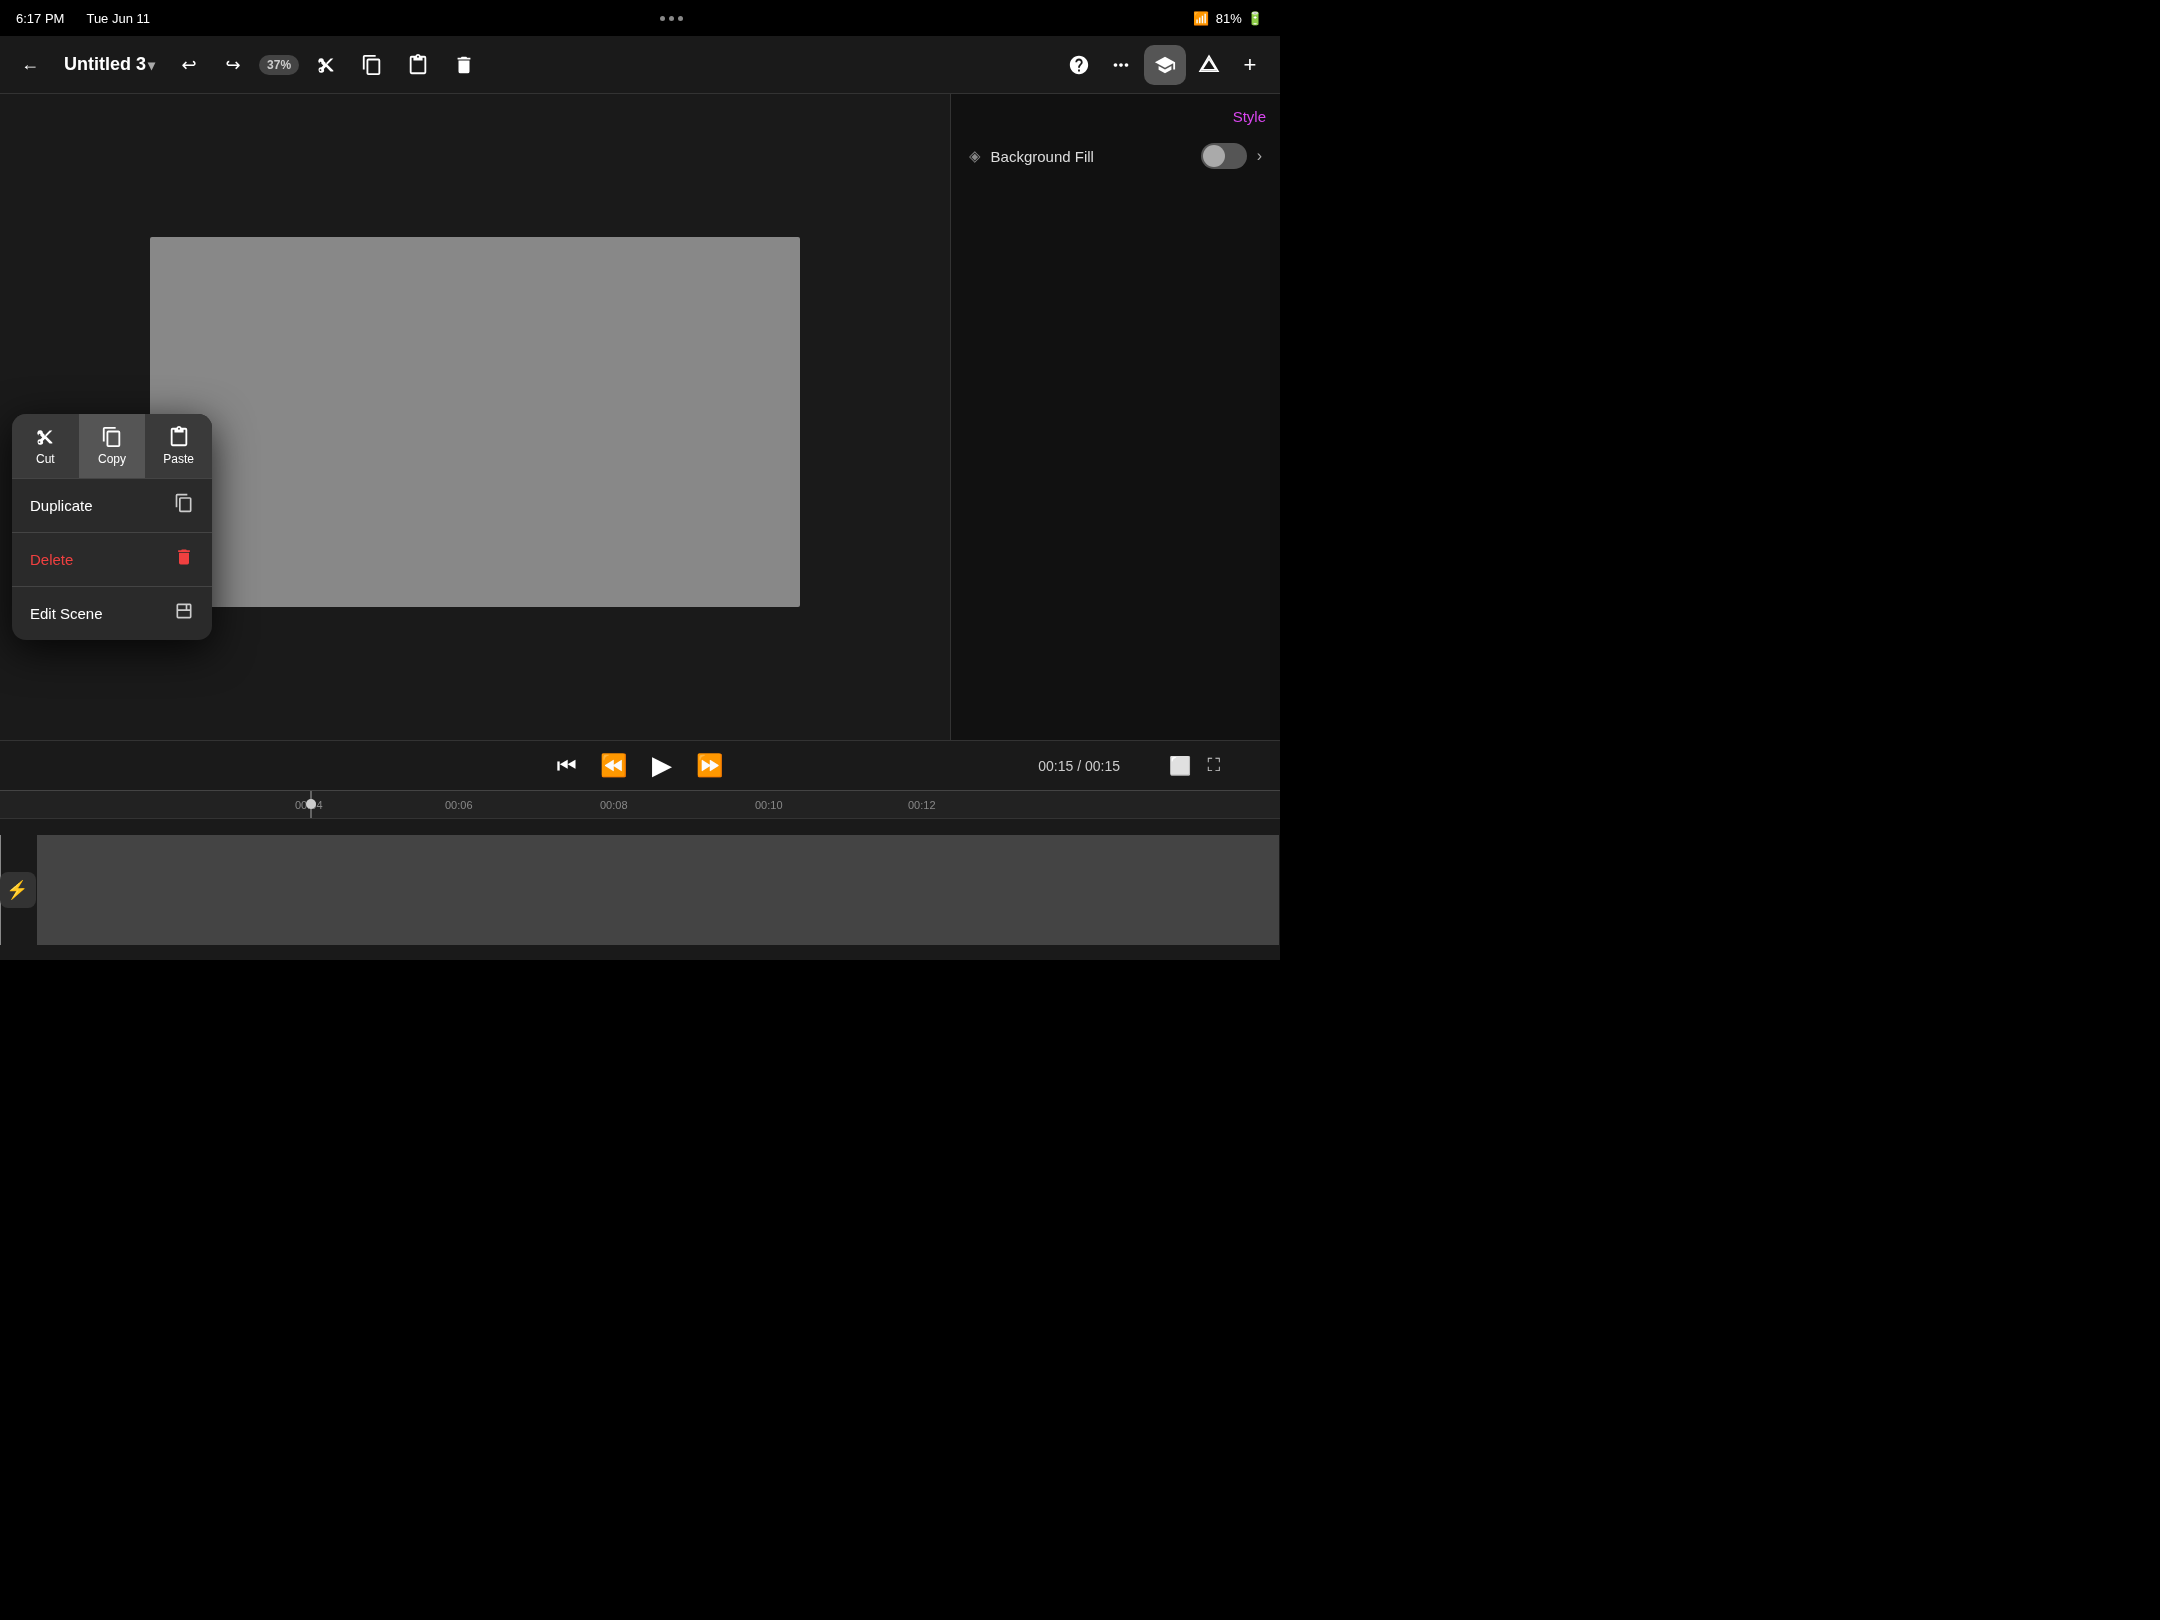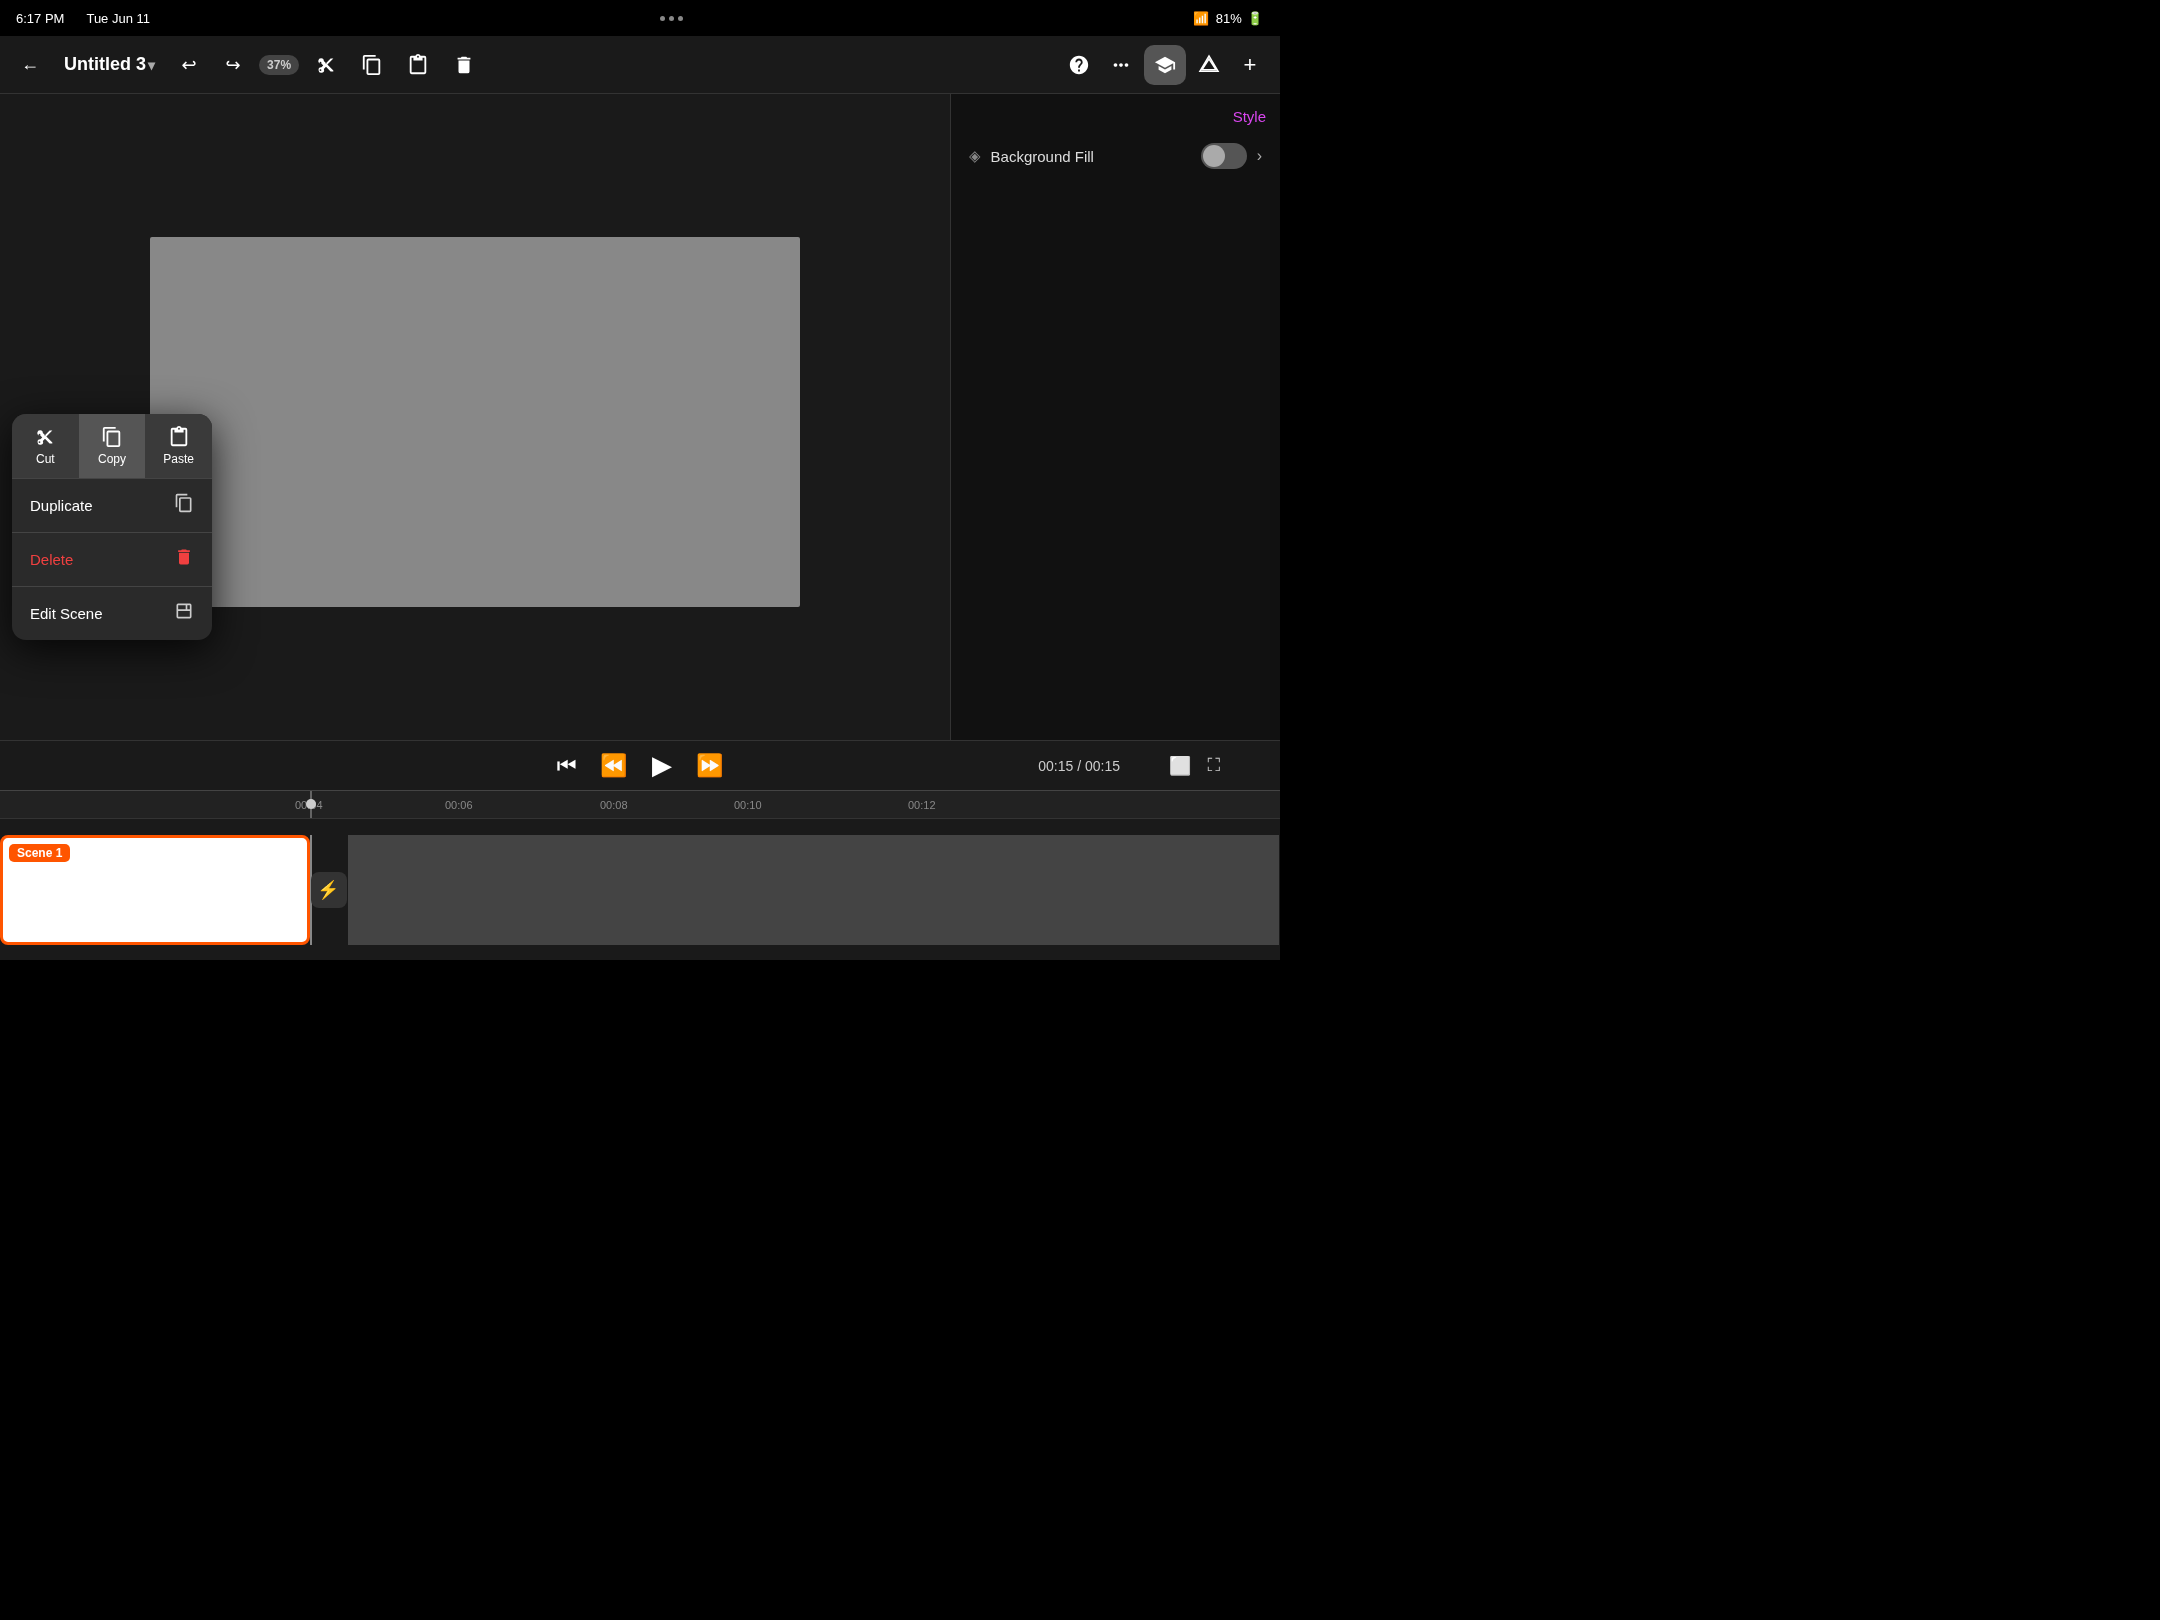--- a/index.html
+++ b/index.html
@@ -518,33 +518,30 @@
   <div class="playback-icons">
     <button class="playback-icon-btn">⬜</button>
     <button class="playback-icon-btn">⛶</button>
   </div>
 </div>
 
 <div class="timeline-ruler">
   <span class="ruler-mark" style="left:295px;">00:04</span>
   <span class="ruler-mark" style="left:445px;">00:06</span>
   <span class="ruler-mark" style="left:600px;">00:08</span>
-  <span class="ruler-mark" style="left:734px;">00:10</span>
+  <span class="ruler-mark" style="left:755px;">00:10</span>
   <span class="ruler-mark" style="left:908px;">00:12</span>
 
   <div style="position:absolute;left:310px;top:0;width:2px;height:100%;background:rgba(255,255,255,0.3);"></div>
   <div style="position:absolute;left:306px;top:8px;width:10px;height:10px;background:#ccc;border-radius:50%;"></div>
 </div>
 
 <div class="timeline-area">
   <div class="scene-track">
 
-    <div class="scene-clip selected" style="width:310px;margin-left:0;">
-      <span class="scene-label">Scene 1</span>
-    </div>
 
     <div style="width:2px;height:110px;background:#888;margin:0 -1px;flex-shrink:0;"></div>
 
 
     <div style="position:relative;display:flex;flex-shrink:0;">
       <div class="transition-marker" style="position:relative;transform:none;top:auto;margin:auto 0;align-self:center;left:0;">
         <span>⚡</span>
       </div>
     </div>
 

